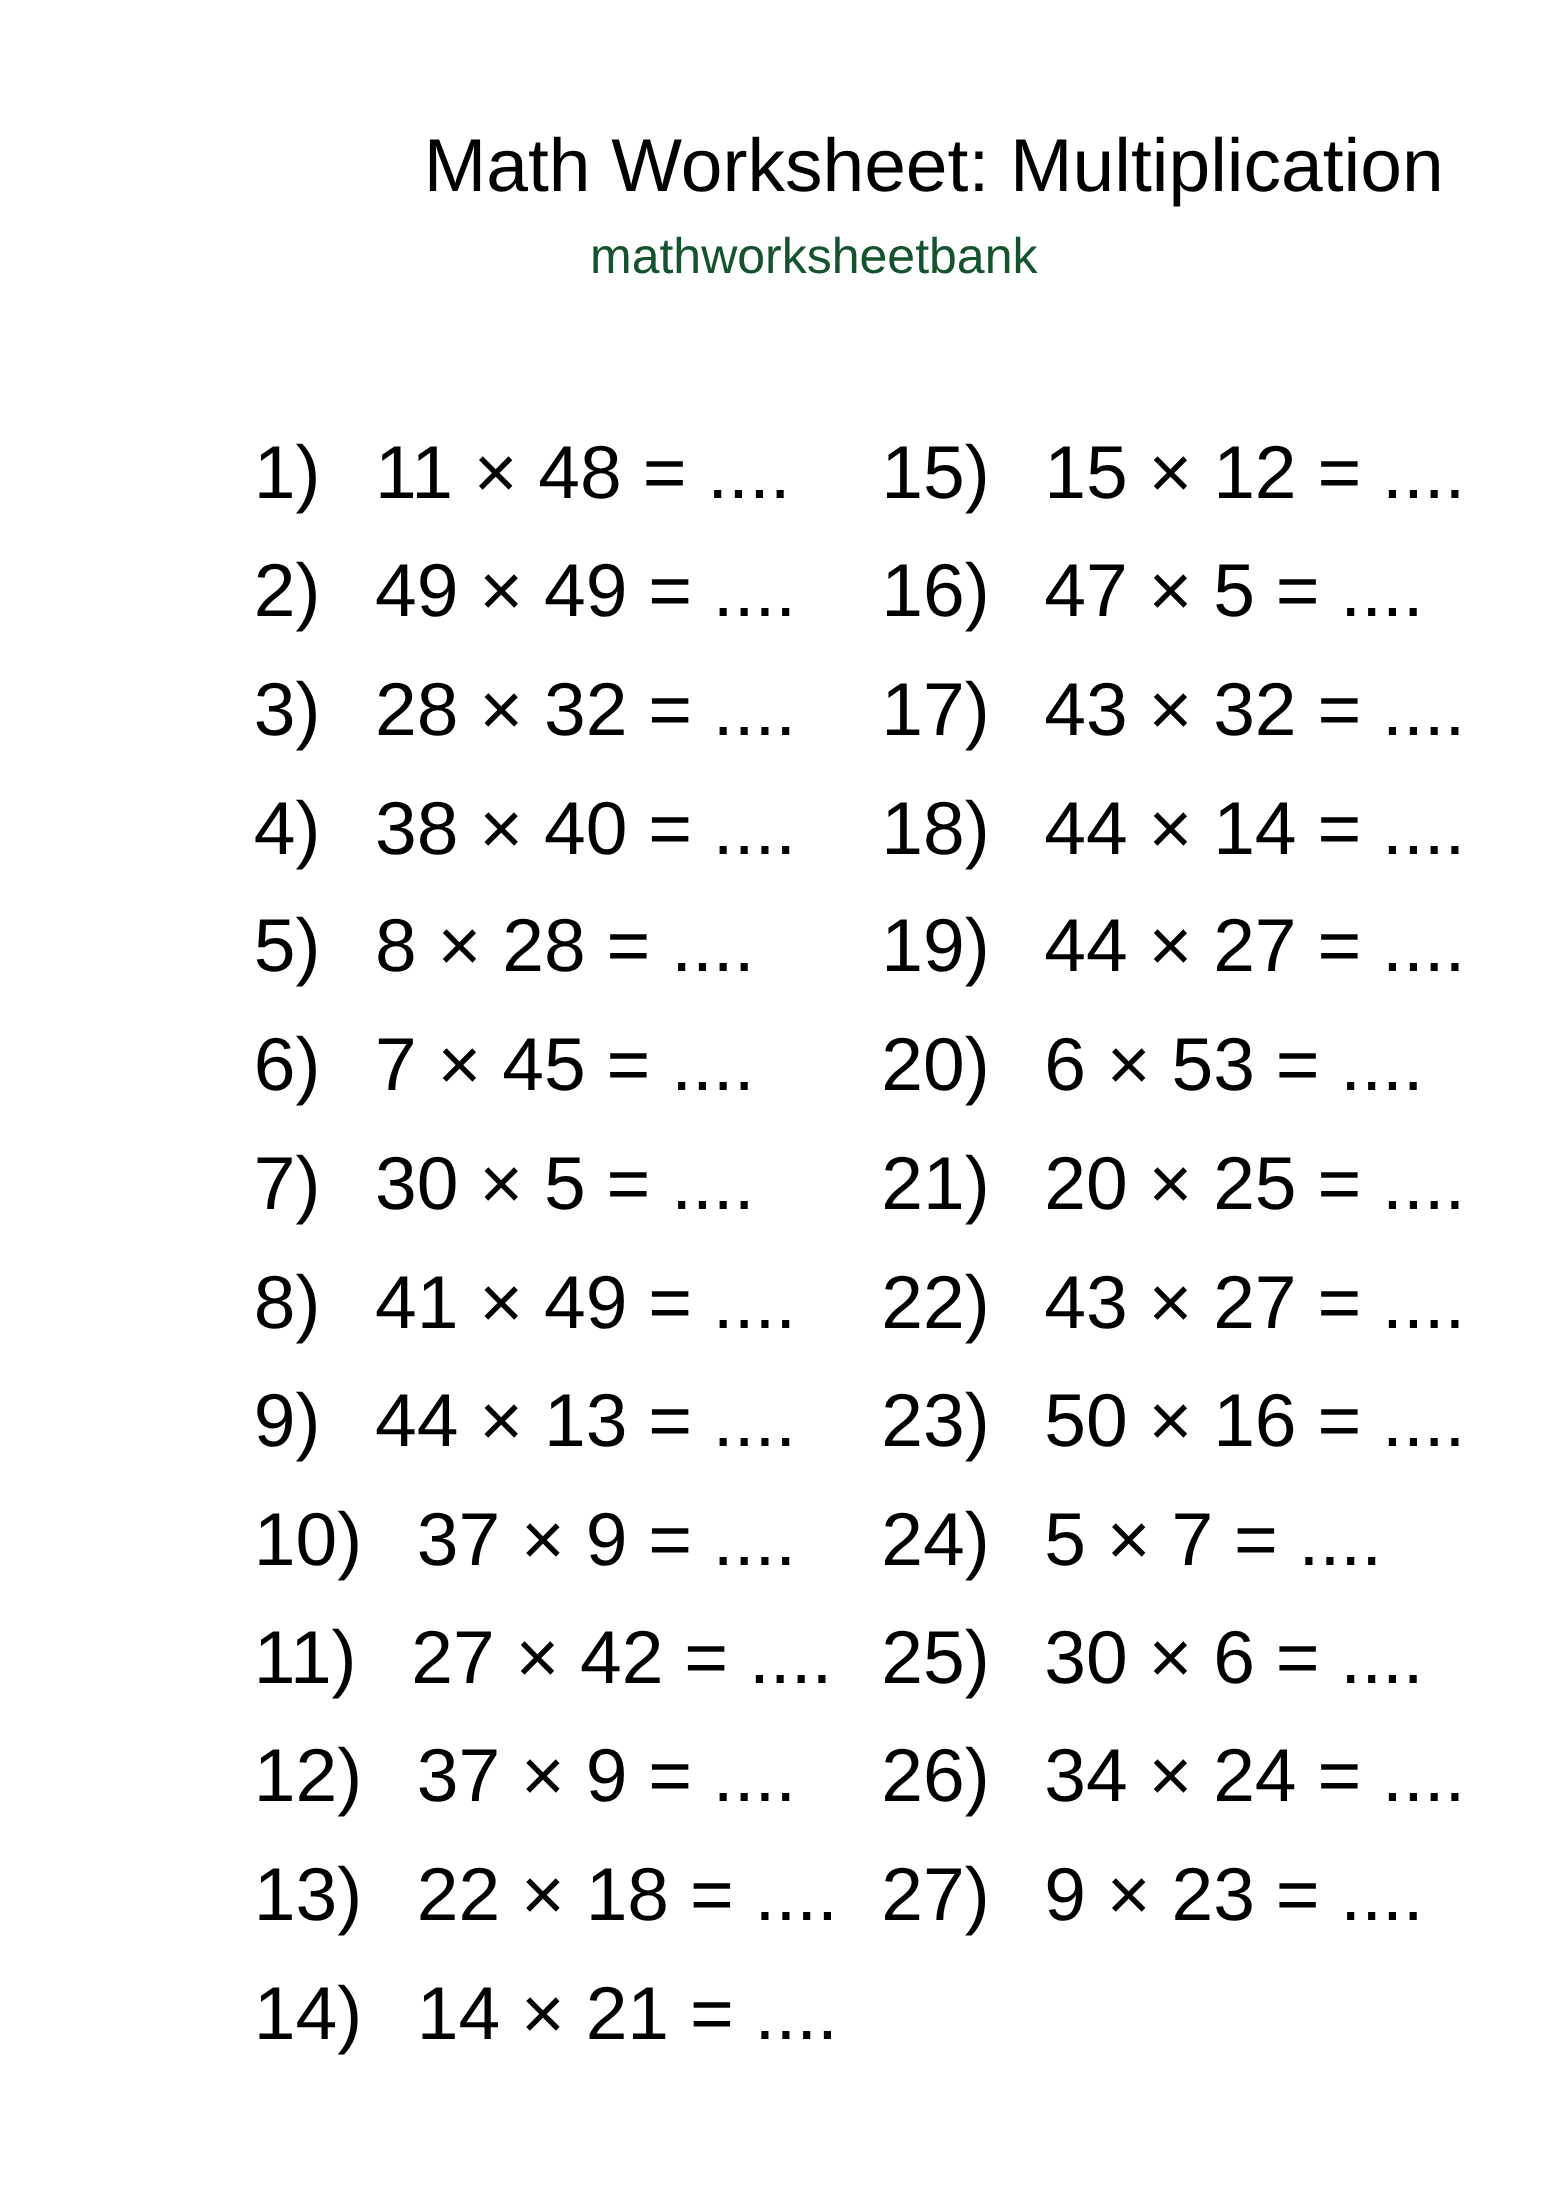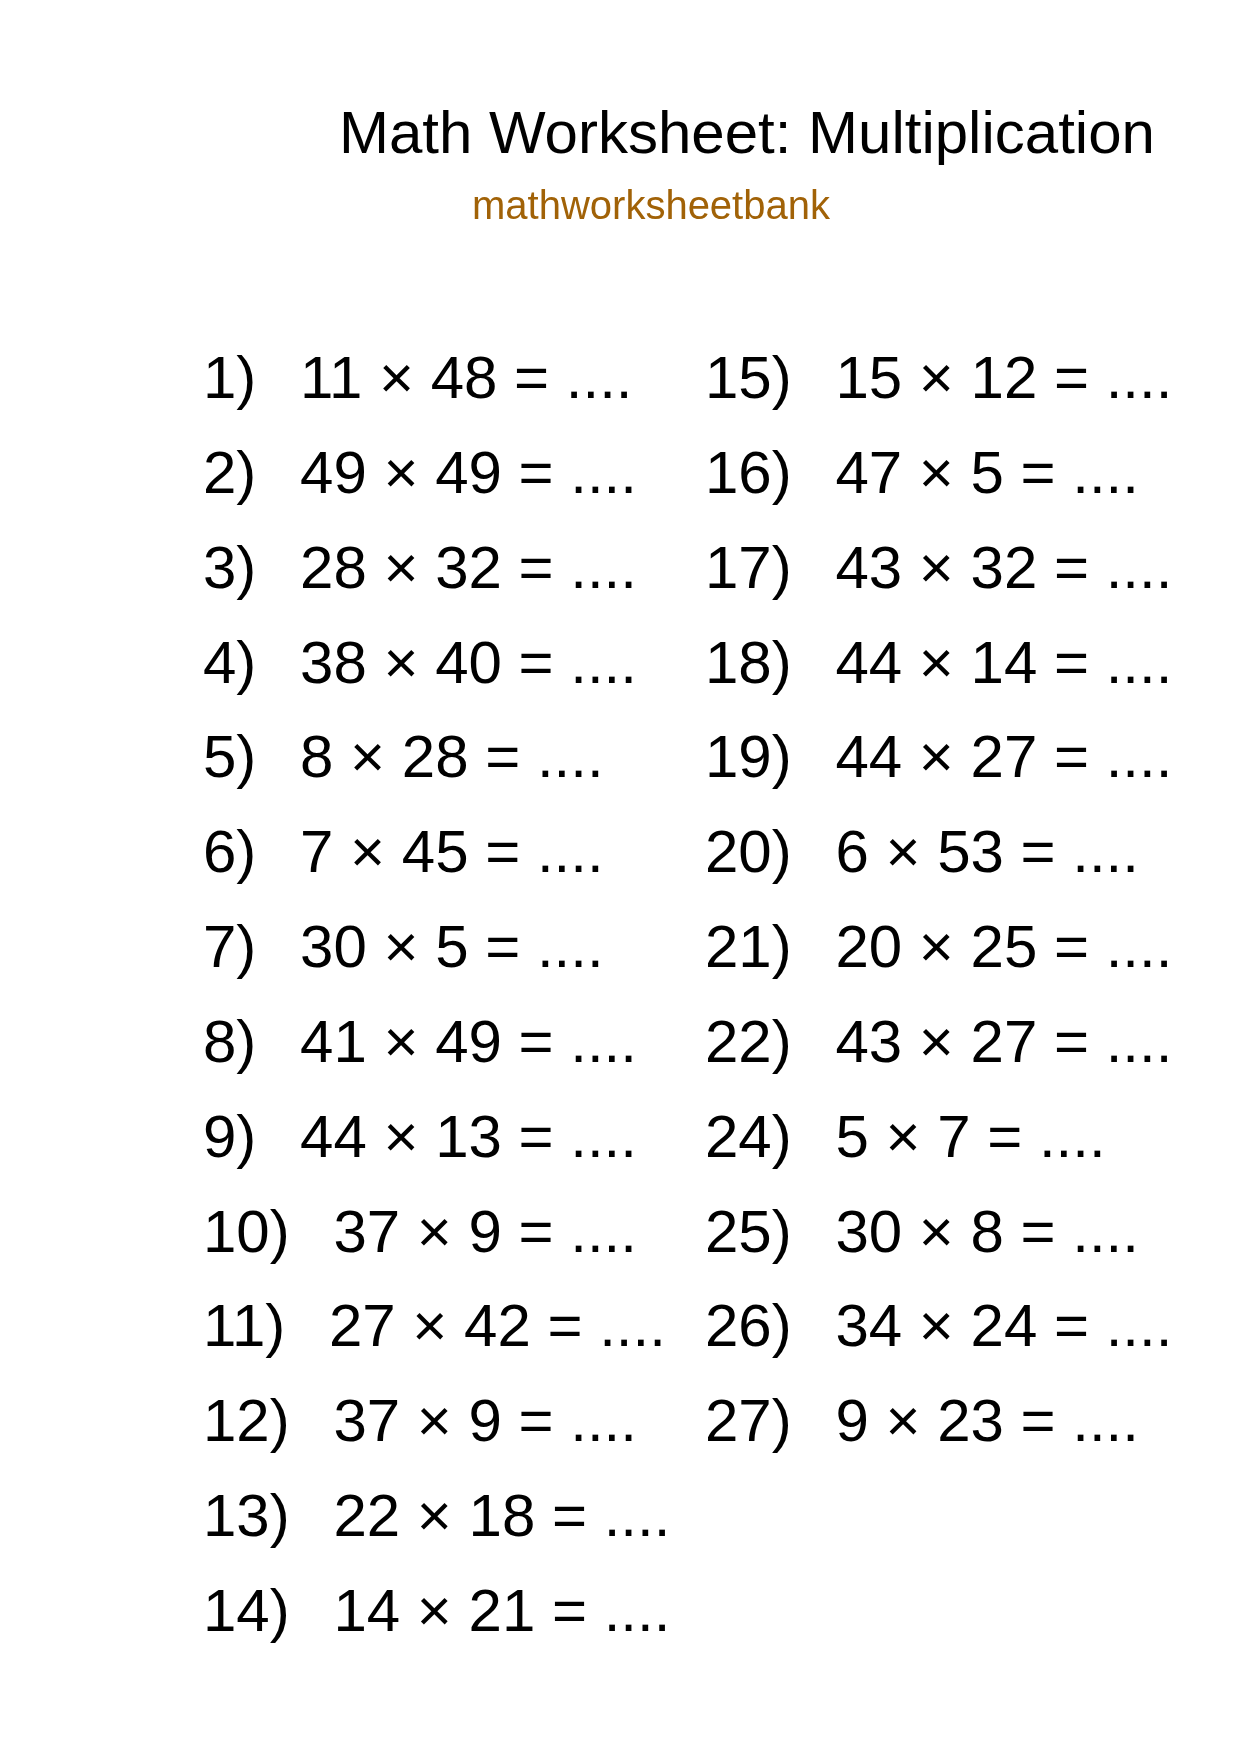--- a/index.html
+++ b/index.html
@@ -24,21 +24,21 @@
       white-space: nowrap;
       color: #000000;
     }
     .worksheet-subtitle {
       position: absolute;
       left: 472px;
       top: 181px;
       font-size: 40px;
       line-height: 48px;
       white-space: nowrap;
-      color: #a16207;
+      color: #14532d;
     }
     .problem-column {
       position: absolute;
       top: 352px;
     }
     .col-left { left: 203px; }
     .col-right { left: 705px; }
     .problem {
       height: 94.85px;
       font-size: 60px;
@@ -74,17 +74,18 @@
 
 <div class="problem-column col-right">
   <div class="problem"><span class="num">15)</span> <span>15 × 12 =</span> <span class="blank">....</span></div>
   <div class="problem"><span class="num">16)</span> <span>47 × 5 =</span> <span class="blank">....</span></div>
   <div class="problem"><span class="num">17)</span> <span>43 × 32 =</span> <span class="blank">....</span></div>
   <div class="problem"><span class="num">18)</span> <span>44 × 14 =</span> <span class="blank">....</span></div>
   <div class="problem"><span class="num">19)</span> <span>44 × 27 =</span> <span class="blank">....</span></div>
   <div class="problem"><span class="num">20)</span> <span>6 × 53 =</span> <span class="blank">....</span></div>
   <div class="problem"><span class="num">21)</span> <span>20 × 25 =</span> <span class="blank">....</span></div>
   <div class="problem"><span class="num">22)</span> <span>43 × 27 =</span> <span class="blank">....</span></div>
+  <div class="problem"><span class="num">23)</span> <span>50 × 16 =</span> <span class="blank">....</span></div>
   <div class="problem"><span class="num">24)</span> <span>5 × 7 =</span> <span class="blank">....</span></div>
-  <div class="problem"><span class="num">25)</span> <span>30 × 8 =</span> <span class="blank">....</span></div>
+  <div class="problem"><span class="num">25)</span> <span>30 × 6 =</span> <span class="blank">....</span></div>
   <div class="problem"><span class="num">26)</span> <span>34 × 24 =</span> <span class="blank">....</span></div>
   <div class="problem"><span class="num">27)</span> <span>9 × 23 =</span> <span class="blank">....</span></div>
 </div>
 
 </body></html>

